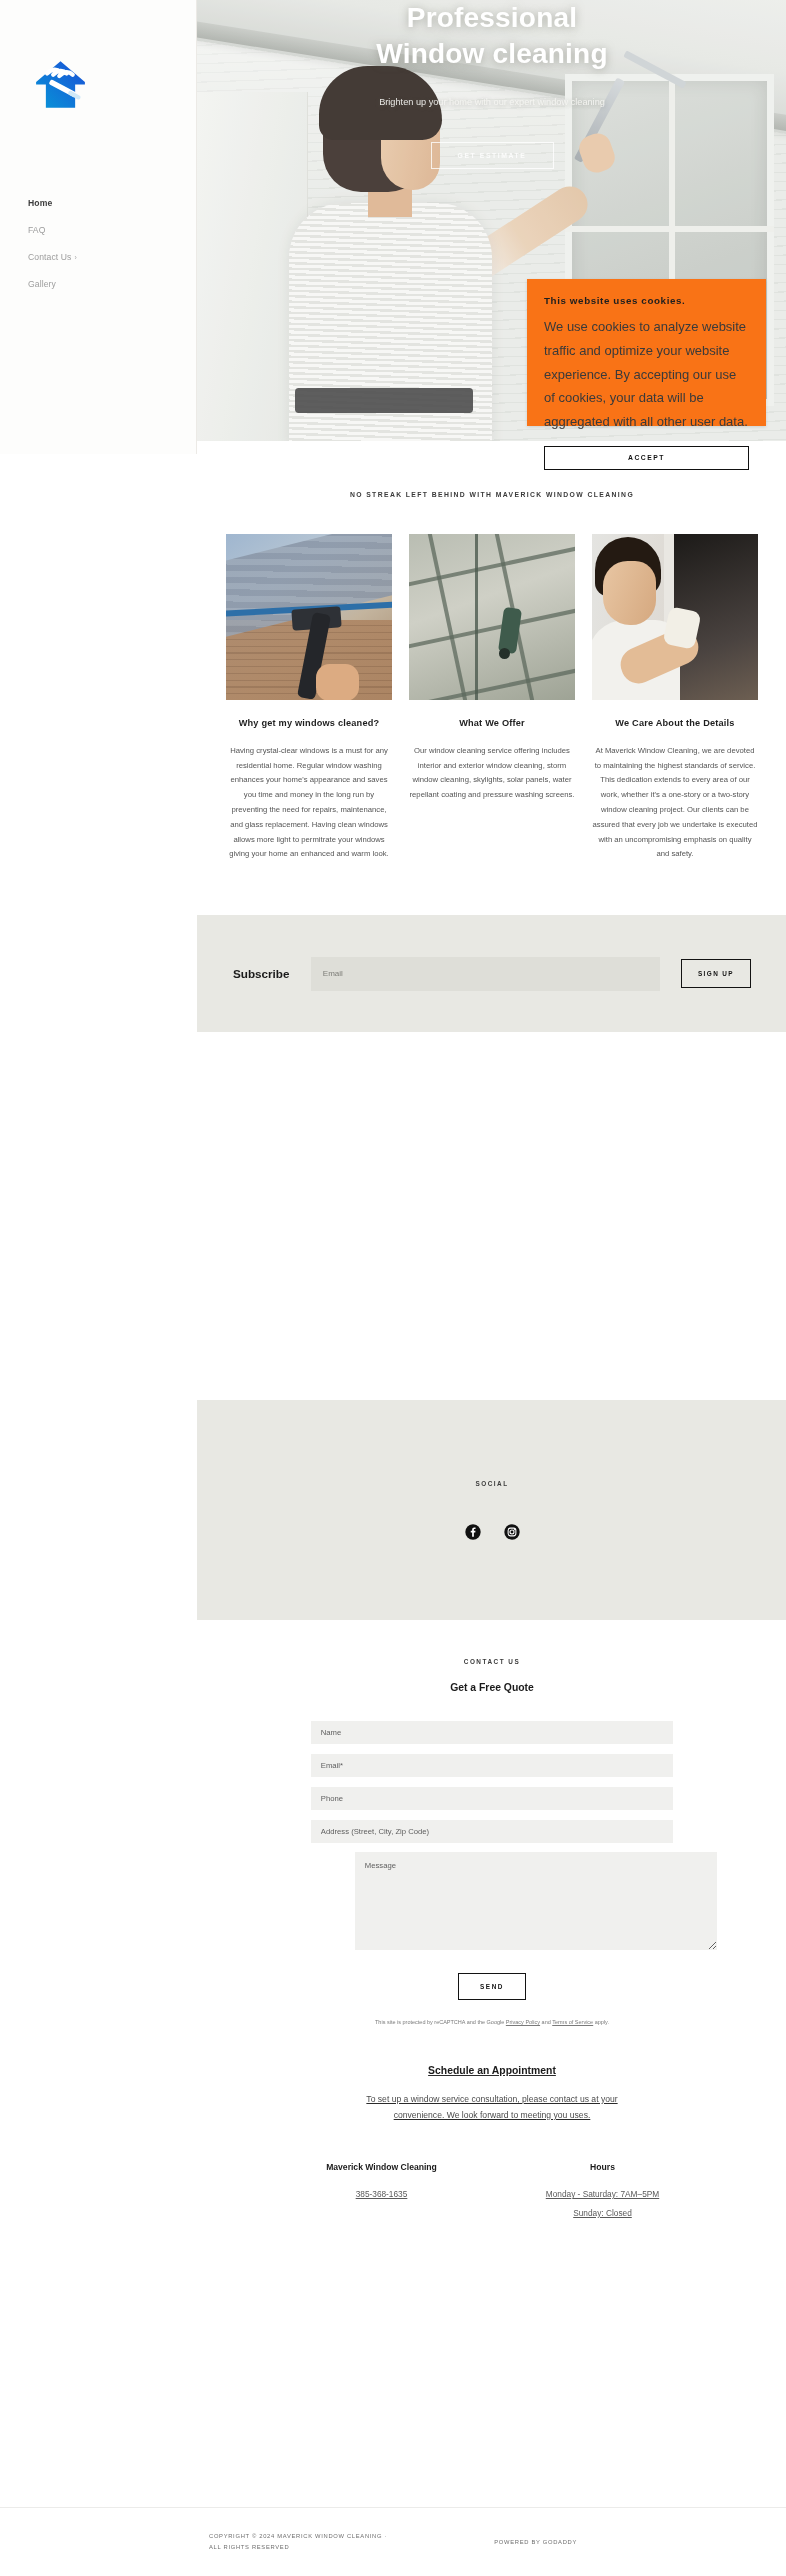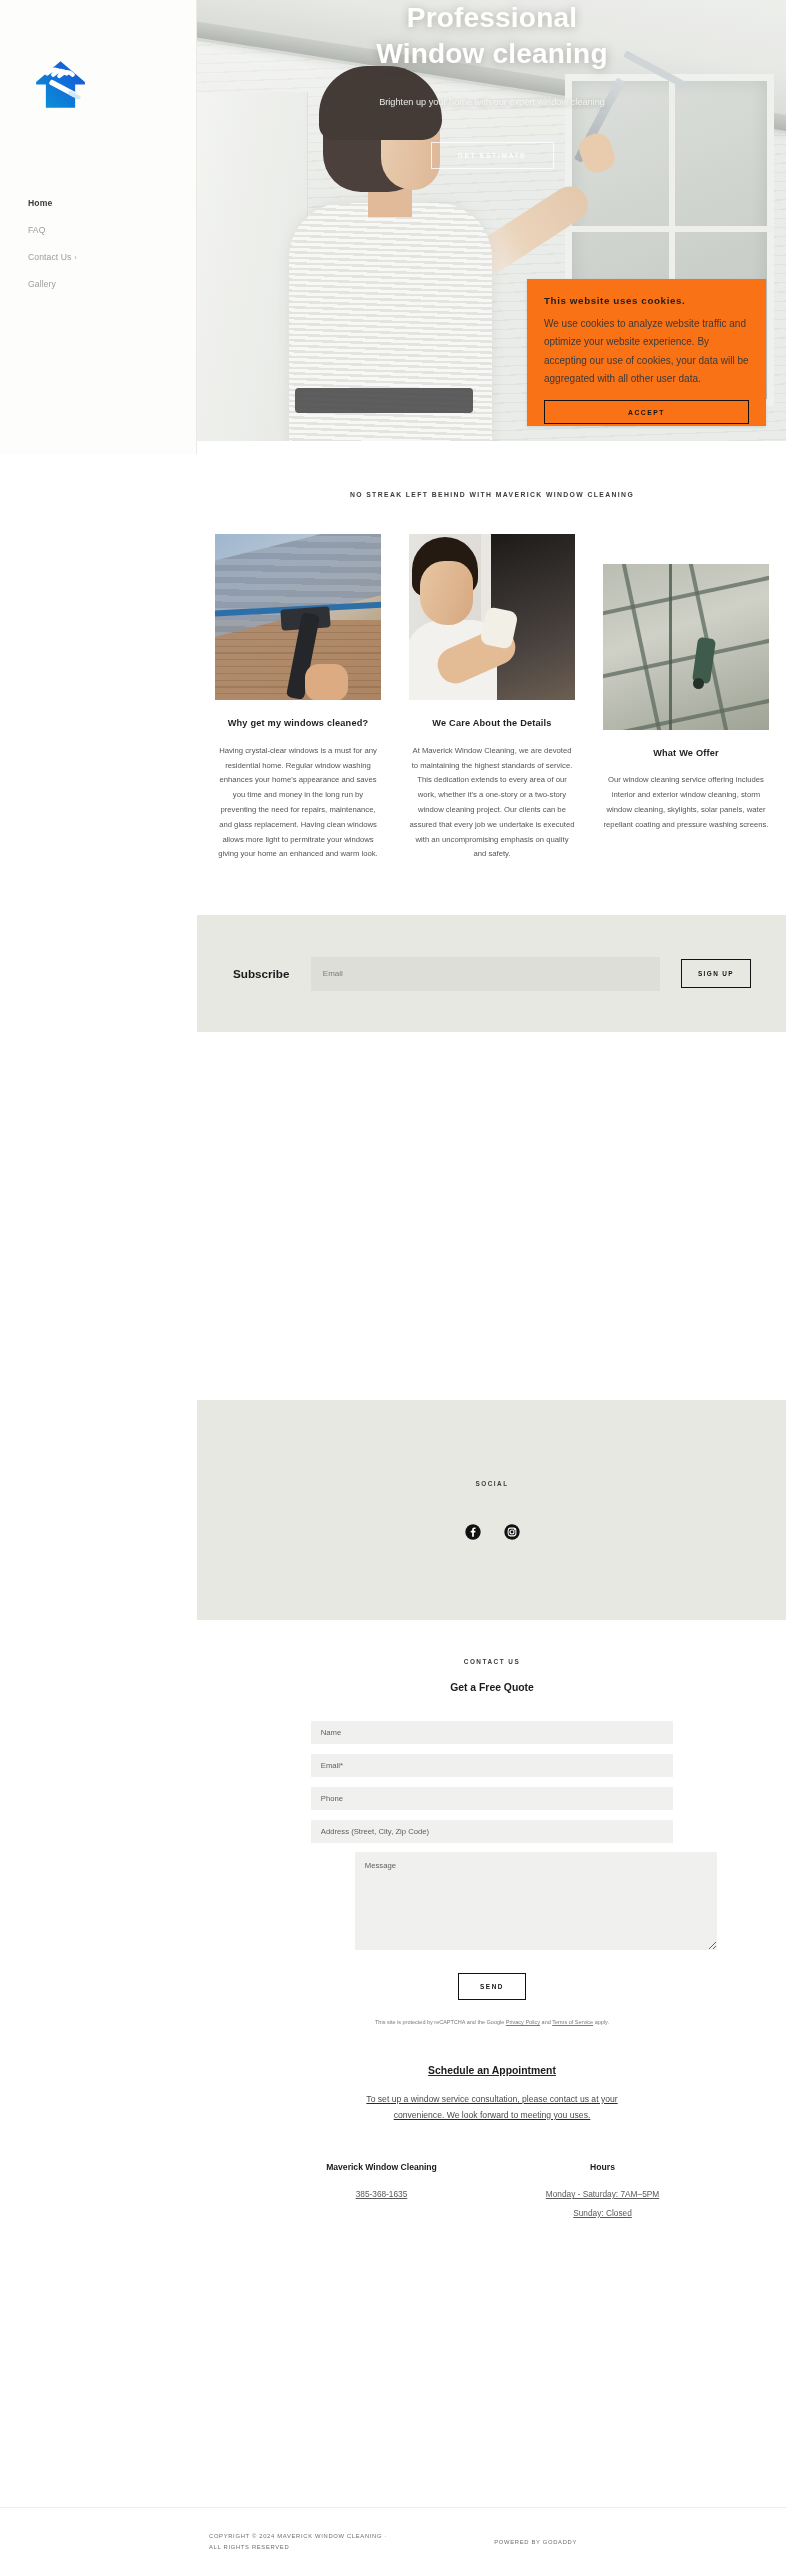--- a/index.html
+++ b/index.html
@@ -165,21 +165,21 @@
   #cookie-banner {
     position: absolute; left: 527px; top: 279px;
     width: 239px; height: 147px;
     background: #f97316;
     box-shadow: 0 0.6px 3.1px rgba(0,0,0,.12);
     padding: 16px 17px;
     z-index: 40;
   }
   #cookie-title { font-size: 9.8px; font-weight: 700; letter-spacing: 0.6px; color: #1f1f1f; }
   #cookie-text {
-    margin-top: 9.2px; font-size: 10px; line-height: 1.82; color: #3a3a3a;
+    margin-top: 9.2px; font-size: 13px; line-height: 1.82; color: #3a3a3a;
   }
   #cookie-accept {
     margin-top: 12.3px; width: 100%;
     background: transparent; border: 0.9px solid #111;
     color: #111; font-size: 6.8px; letter-spacing: 1.5px; font-weight: 700;
     padding: 7.4px 0; cursor: pointer;
   }
 
   
   #main {
@@ -190,23 +190,22 @@
 
   #eyebrow {
     text-align: center;
     font-size: 6.8px; letter-spacing: 1.4px; font-weight: 600;
     color: #3a3a3a;
     padding: 50px 0 0;
   }
 
   
   #cards {
-    display: flex; justify-content: center; gap: 28px;
+    display: flex; justify-content: center; gap: 17px;
     padding: 36px 37px 0;
-    align-items: center;
   }
   .card { width: 166px; }
   .card-img {
     width: 166px; height: 166px; overflow: hidden; position: relative;
     background: #c7c4bd;
   }
   .ci { position: absolute; }
   
   .c1-bg { inset: 0; background: linear-gradient(145deg,#9fb6cf 0%,#b9c7d4 30%,#c3b49e 62%,#a08265 100%); }
   .c1-roof { left:-18.4px; top:6.1px; width:209px; height:74px; background: repeating-linear-gradient(15deg,#9aa6b5 0 6.1px,#8995a6 6.1px 12.3px); transform: rotate(-14deg); opacity:.85; }
@@ -426,47 +425,47 @@
           <div class="ci c1-head"></div>
           <div class="ci c1-handle"></div>
           <div class="ci c1-hand"></div>
       </div>
       <h3 class="card-title">Why get my windows cleaned?</h3>
       <p class="card-body">Having crystal-clear windows is a must for any residential home. Regular window washing enhances your home's appearance and saves you time and money in the long run by preventing the need for repairs, maintenance, and glass replacement. Having clean windows allows more light to permitrate your windows giving your home an enhanced and warm look.</p>
     </article>
 
     <article class="card">
       <div class="card-img">
-        <div class="ci c2-bg"></div>
-          <div class="ci c2-dark"></div>
-          <div class="ci c2-frame"></div>
-        <div class="ci c2-body"></div>
-          <div class="ci c2-arm"></div>
-          <div class="ci c2-cloth"></div>
-        <div class="ci c2-hair"></div>
-          <div class="ci c2-face"></div>
-      </div>
-      <h3 class="card-title">We Care About the Details</h3>
-      <p class="card-body">At Maverick Window Cleaning, we are devoted to maintaining the highest standards of service. This dedication extends to every area of our work, whether it's a one-story or a two-story window cleaning project. Our clients can be assured that every job we undertake is executed with an uncompromising emphasis on quality and safety.</p>
-    </article>
-
-    <article class="card">
-      <div class="card-img">
         <div class="ci c3-bg"></div>
         <div class="ci c3-g" style="left:-24.6px;top:29.5px;width:221px;height:3.7px;transform:rotate(-12deg)"></div>
         <div class="ci c3-g" style="left:-24.6px;top:92px;width:221px;height:3.7px;transform:rotate(-12deg)"></div>
         <div class="ci c3-g" style="left:-24.6px;top:152px;width:221px;height:3.7px;transform:rotate(-12deg)"></div>
         <div class="ci c3-g" style="left:37px;top:-24.6px;width:3.7px;height:221px;transform:rotate(-12deg)"></div>
         <div class="ci c3-g" style="left:104px;top:-24.6px;width:3.7px;height:221px;transform:rotate(-12deg)"></div>
         <div class="ci c3-rope"></div>
         <div class="ci c3-person"></div>
           <div class="ci c3-person2"></div>
       </div>
       <h3 class="card-title">What We Offer</h3>
       <p class="card-body">Our window cleaning service offering includes interior and exterior window cleaning, storm window cleaning, skylights, solar panels, water repellant coating and pressure washing screens.</p>
+    </article>
+
+    <article class="card">
+      <div class="card-img">
+        <div class="ci c2-bg"></div>
+          <div class="ci c2-dark"></div>
+          <div class="ci c2-frame"></div>
+        <div class="ci c2-body"></div>
+          <div class="ci c2-arm"></div>
+          <div class="ci c2-cloth"></div>
+        <div class="ci c2-hair"></div>
+          <div class="ci c2-face"></div>
+      </div>
+      <h3 class="card-title">We Care About the Details</h3>
+      <p class="card-body">At Maverick Window Cleaning, we are devoted to maintaining the highest standards of service. This dedication extends to every area of our work, whether it's a one-story or a two-story window cleaning project. Our clients can be assured that every job we undertake is executed with an uncompromising emphasis on quality and safety.</p>
     </article>
   </div>
 
   <section id="subscribe">
     <div id="subscribe-label">Subscribe</div>
     <input id="subscribe-input" type="email" placeholder="Email" style="">
     <button id="subscribe-btn">SIGN UP</button>
   </section>
 
   <div id="blank-gap"></div>

